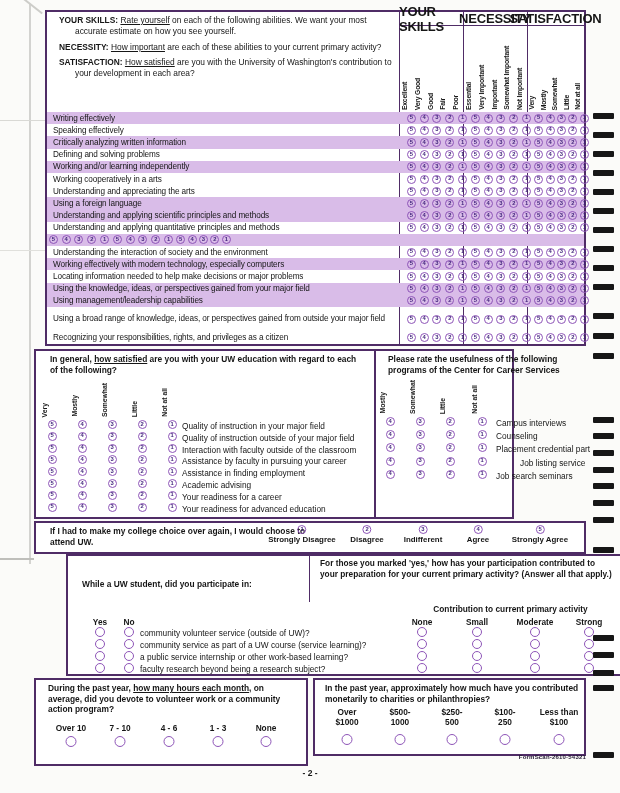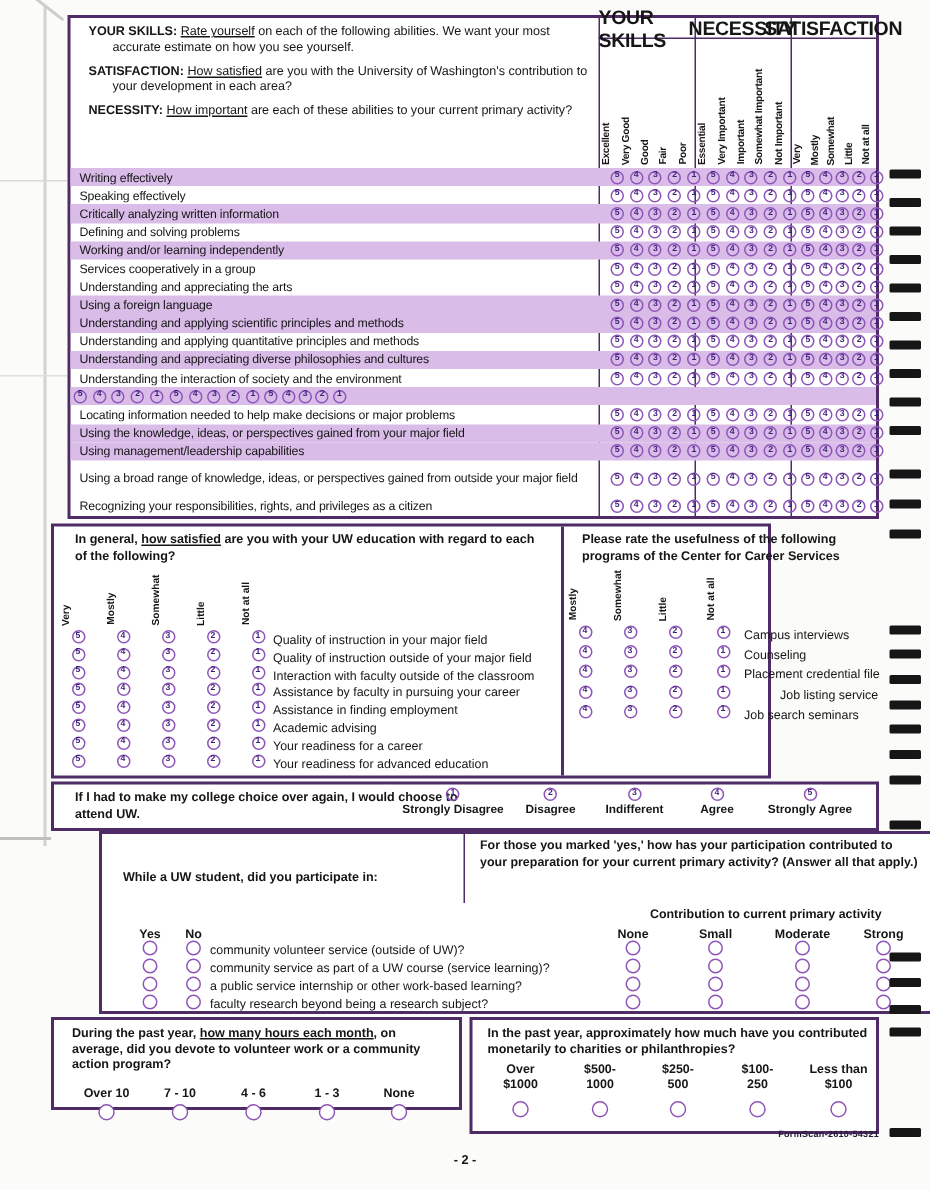--- a/index.html
+++ b/index.html
@@ -62,21 +62,21 @@
   #part-div{position:absolute; left:241px; top:0; width:1.2px; height:46px; background:var(--bd);}
   #part-note{position:absolute; left:252px; top:2px; width:292px; font-weight:bold; font-size:8.3px; line-height:10.6px;}
   #part-ltitle{position:absolute; left:14px; top:23px; font-weight:bold; font-size:8.4px;}
   #part-ctitle{position:absolute; left:337px; top:48px; width:211px; text-align:center; font-weight:bold; font-size:8.3px;}
   .phead{position:absolute; top:61px; transform:translateX(-50%); font-weight:bold; font-size:8.3px; white-space:nowrap;}
   .prow{position:absolute; left:0; width:548px; height:12px;}
   .prow .ebub{position:absolute; top:0;}
   .prow .ptext{position:absolute; left:72px; top:1px; font-size:8.3px; white-space:nowrap;}
 
   
-  #vol-box{left:34px; top:678px; width:274px; height:62px;}
+  #vol-box{left:34px; top:678px; width:274px; height:88px;}
   #chr-box{left:313px; top:678px; width:273px; height:78px;}
   .blab{position:absolute; transform:translateX(-50%); font-weight:bold; font-size:8.3px; white-space:nowrap; text-align:center;}
   .blab2{line-height:9.6px;}
   .bbub{position:absolute; transform:translateX(-50%);}
 
   
   .tmark{position:absolute; left:593px; width:21px; height:6px; background:#161616; border-radius:1px;}
   #page-num{position:absolute; left:240px; top:768px; width:140px; text-align:center; font-weight:bold; font-size:8.5px;}
   #form-code{position:absolute; right:34px; top:754px; font-size:6px; font-weight:bold; letter-spacing:0.2px; color:#221a33;}
   .edge-shadow{position:absolute; left:29px; top:4px; width:1.5px; height:560px; background:#c6c6c2; opacity:.75;}
@@ -89,22 +89,22 @@
 
   <div class="edge-shadow"></div>
   <div class="art" style="left:0;top:120px;width:45px;height:1px;"></div>
   <div class="art" style="left:0;top:250px;width:45px;height:1px;background:#e0e0dc;"></div>
   <div class="art" style="left:0;top:558px;width:34px;height:1.5px;background:#bfbfbb;"></div>
   <div class="art" style="left:12px;top:2px;width:34px;height:1.5px;background:#cdcdc9;transform:rotate(38deg);"></div>
 
   <div class="box" id="skills-box">
     <div id="instr">
       <p class="instr"><b>YOUR SKILLS:</b> <span class="ul">Rate yourself</span><span> on each of the following abilities.  We want your most accurate estimate on how you see yourself.</span></p>
+      <p class="instr"><b>NECESSITY:</b> <span class="ul">How important</span><span> are each of these abilities to your current primary activity?</span></p>
       <p class="instr"><b>SATISFACTION:</b> <span class="ul">How satisfied</span><span> are you with the University of Washington's contribution to your development in each area?</span></p>
-      <p class="instr"><b>NECESSITY:</b> <span class="ul">How important</span><span> are each of these abilities to your current primary activity?</span></p>
     </div>
 
     <div class="vline" style="left:352px;"></div>
     <div class="vline" style="left:416px;"></div>
     <div class="vline" style="left:480px;"></div>
     <div class="hline-head"></div>
 
     <div class="gtitle" style="left:352px;width:64px;">YOUR SKILLS</div>
     <div class="gtitle" style="left:416px;width:64px;">NECESSITY</div>
     <div class="gtitle" style="left:480px;width:57px;">SATISFACTION</div>
@@ -276,21 +276,21 @@
           </div>
           <div class="bub-group" style="width: 57px;">
             <span class="bub">5</span>
             <span class="bub">4</span>
             <span class="bub">3</span>
             <span class="bub">2</span>
             <span class="bub">1</span>
           </div>
         </div>
         <div class="skill-row">
-          <div class="skill-label">Services cooperatively in a group</div>
+          <div class="skill-label">Working cooperatively in a arts</div>
           <div class="bub-group" style="width: 64px;">
             <span class="bub">5</span>
             <span class="bub">4</span>
             <span class="bub">3</span>
             <span class="bub">2</span>
             <span class="bub">1</span>
           </div>
           <div class="bub-group" style="width: 64px;">
             <span class="bub">5</span>
             <span class="bub">4</span>
@@ -396,21 +396,20 @@
           </div>
           <div class="bub-group" style="width: 57px;">
             <span class="bub">5</span>
             <span class="bub">4</span>
             <span class="bub">3</span>
             <span class="bub">2</span>
             <span class="bub">1</span>
           </div>
         </div>
         <div class="skill-row hl">
-          <div class="skill-label">Understanding and appreciating diverse philosophies and cultures</div>
           <div class="bub-group" style="width: 64px;">
             <span class="bub">5</span>
             <span class="bub">4</span>
             <span class="bub">3</span>
             <span class="bub">2</span>
             <span class="bub">1</span>
           </div>
           <div class="bub-group" style="width: 64px;">
             <span class="bub">5</span>
             <span class="bub">4</span>
@@ -444,20 +443,21 @@
           </div>
           <div class="bub-group" style="width: 57px;">
             <span class="bub">5</span>
             <span class="bub">4</span>
             <span class="bub">3</span>
             <span class="bub">2</span>
             <span class="bub">1</span>
           </div>
         </div>
         <div class="skill-row hl">
+          <div class="skill-label">Working effectively with modern technology, especially computers</div>
           <div class="bub-group" style="width: 64px;">
             <span class="bub">5</span>
             <span class="bub">4</span>
             <span class="bub">3</span>
             <span class="bub">2</span>
             <span class="bub">1</span>
           </div>
           <div class="bub-group" style="width: 64px;">
             <span class="bub">5</span>
             <span class="bub">4</span>
@@ -681,21 +681,21 @@
           <span class="bub" style="position: absolute; left: 379.5px;">3</span>
           <span class="bub" style="position: absolute; left: 409.5px;">2</span>
           <span class="bub" style="position: absolute; left: 441.5px;">1</span>
           <span class="mtext" style="left: 460px;">Counseling</span>
         </div>
         <div class="mrow" style="top: 92.4px;">
           <span class="bub" style="position: absolute; left: 349.5px;">4</span>
           <span class="bub" style="position: absolute; left: 379.5px;">3</span>
           <span class="bub" style="position: absolute; left: 409.5px;">2</span>
           <span class="bub" style="position: absolute; left: 441.5px;">1</span>
-          <span class="mtext" style="left: 460px;">Placement credential file</span>
+          <span class="mtext" style="left: 460px;">Placement credential part</span>
         </div>
         <div class="mrow" style="top: 105.6px;">
           <span class="bub" style="position: absolute; left: 349.5px;">4</span>
           <span class="bub" style="position: absolute; left: 379.5px;">3</span>
           <span class="bub" style="position: absolute; left: 409.5px;">2</span>
           <span class="bub" style="position: absolute; left: 441.5px;">1</span>
           <span class="mtext" style="left: 484px;">Job listing service</span>
         </div>
         <div class="mrow" style="top: 118.8px;">
           <span class="bub" style="position: absolute; left: 349.5px;">4</span>

